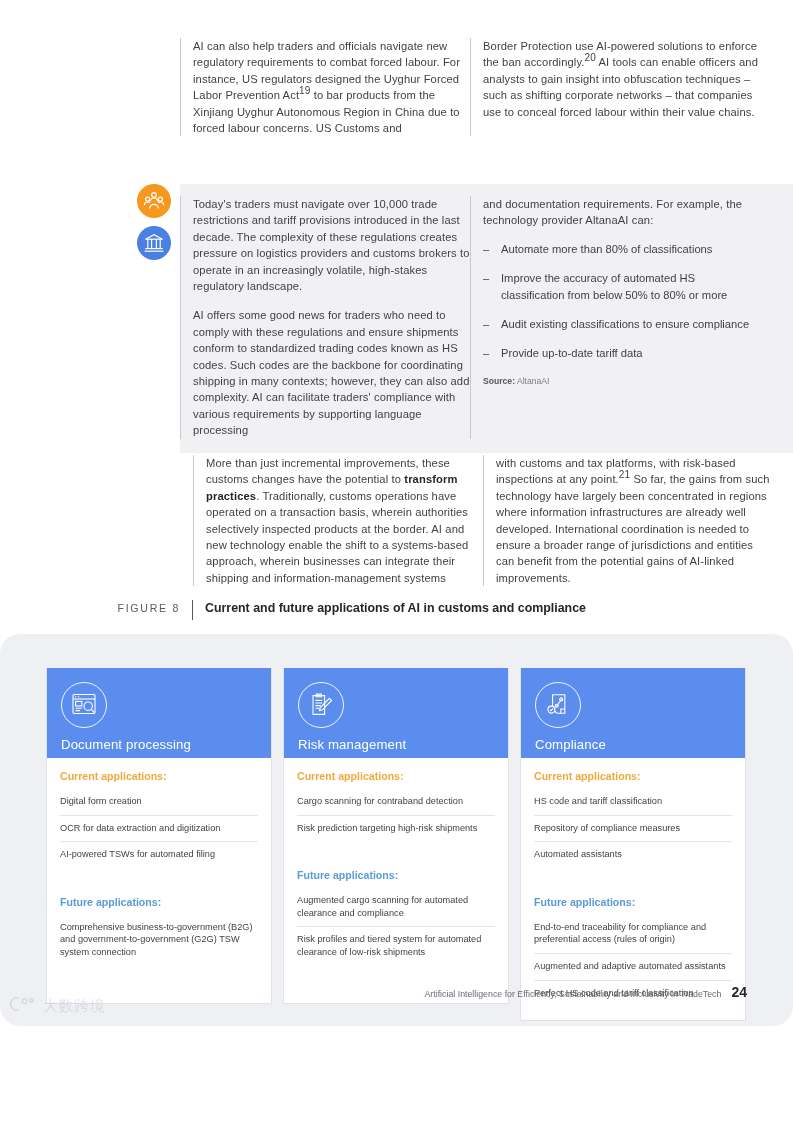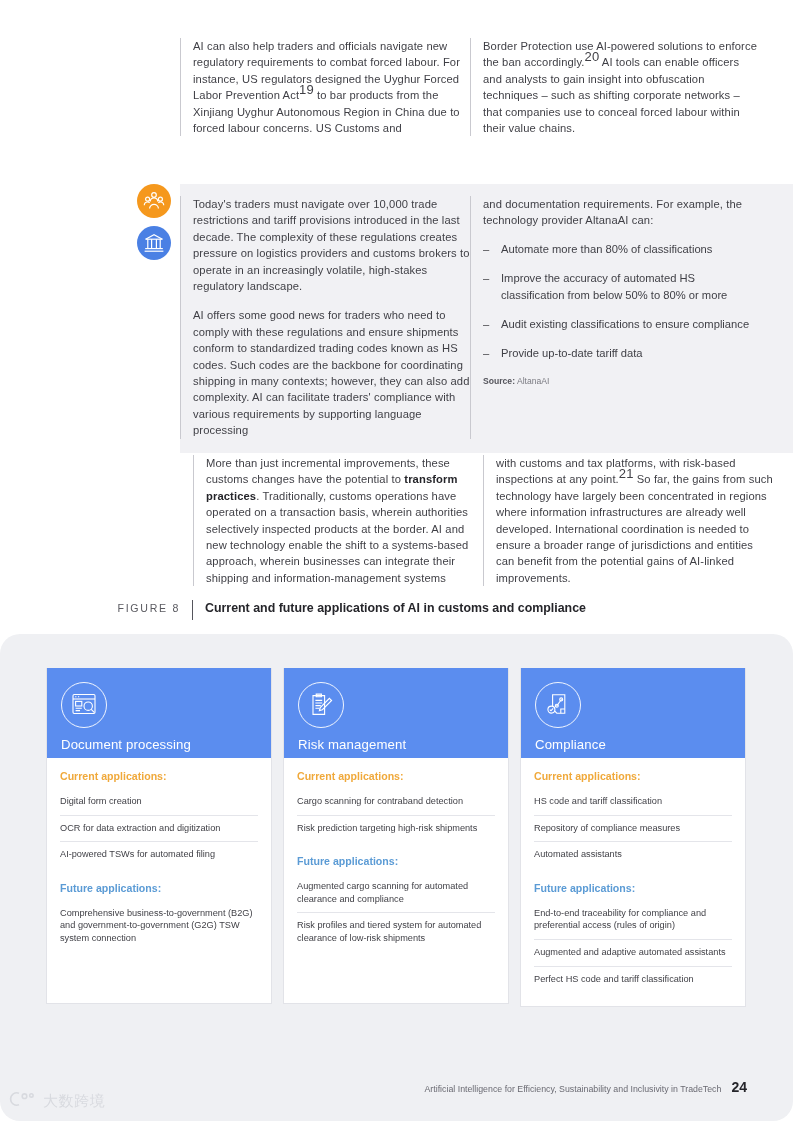--- a/index.html
+++ b/index.html
@@ -38,21 +38,21 @@
     border-left: 1px solid #c9c9cf;
   }
   .col p {
     margin: 0;
     font-size: 11.2px;
     line-height: 16.4px;
     color: #3f3f45;
     letter-spacing: 0.01em;
   }
   .col p + p { margin-top: 13px; }
-  sup { font-size: 13px; vertical-align: super; line-height: 0; }
+  sup { font-size: 10px; vertical-align: super; line-height: 0; }
 
   
   .box-label-row {
     position: absolute;
     top: 156px;
     left: 85px;
     width: 675px;
     display: flex;
     align-items: flex-start;
   }
@@ -165,21 +165,21 @@
     min-height: 20px;
     line-height: 17px;
   }
 
   
   .figure-panel {
     position: absolute;
     top: 634px;
     left: 0;
     width: 793px;
-    height: 487px;
+    height: 392px;
     background: #eff0f3;
     border-radius: 20px;
   }
   .cards {
     position: absolute;
     top: 34px;
     left: 46px;
     width: 701px;
     display: flex;
     gap: 11px;
@@ -214,21 +214,21 @@
     letter-spacing: 0.01em;
   }
   .card-body { padding: 12px 13px 14px 13px; }
   .sec-head {
     font-size: 10.6px;
     font-weight: bold;
     margin: 0 0 7px 0;
   }
   .sec-head.current { color: #f0a93b; }
   .sec-head.future  { color: #5b9bd5; }
-  .sec-head.future.spaced { margin-top: 14px; }
+  .sec-head.future.spaced { margin-top: 28px; }
   .item {
     font-size: 9.2px;
     line-height: 12.6px;
     color: #3f3f45;
     padding: 6px 0 7px 0;
     border-bottom: 1px solid #e4e5ea;
   }
   .item.last { border-bottom: none; }
 
   

